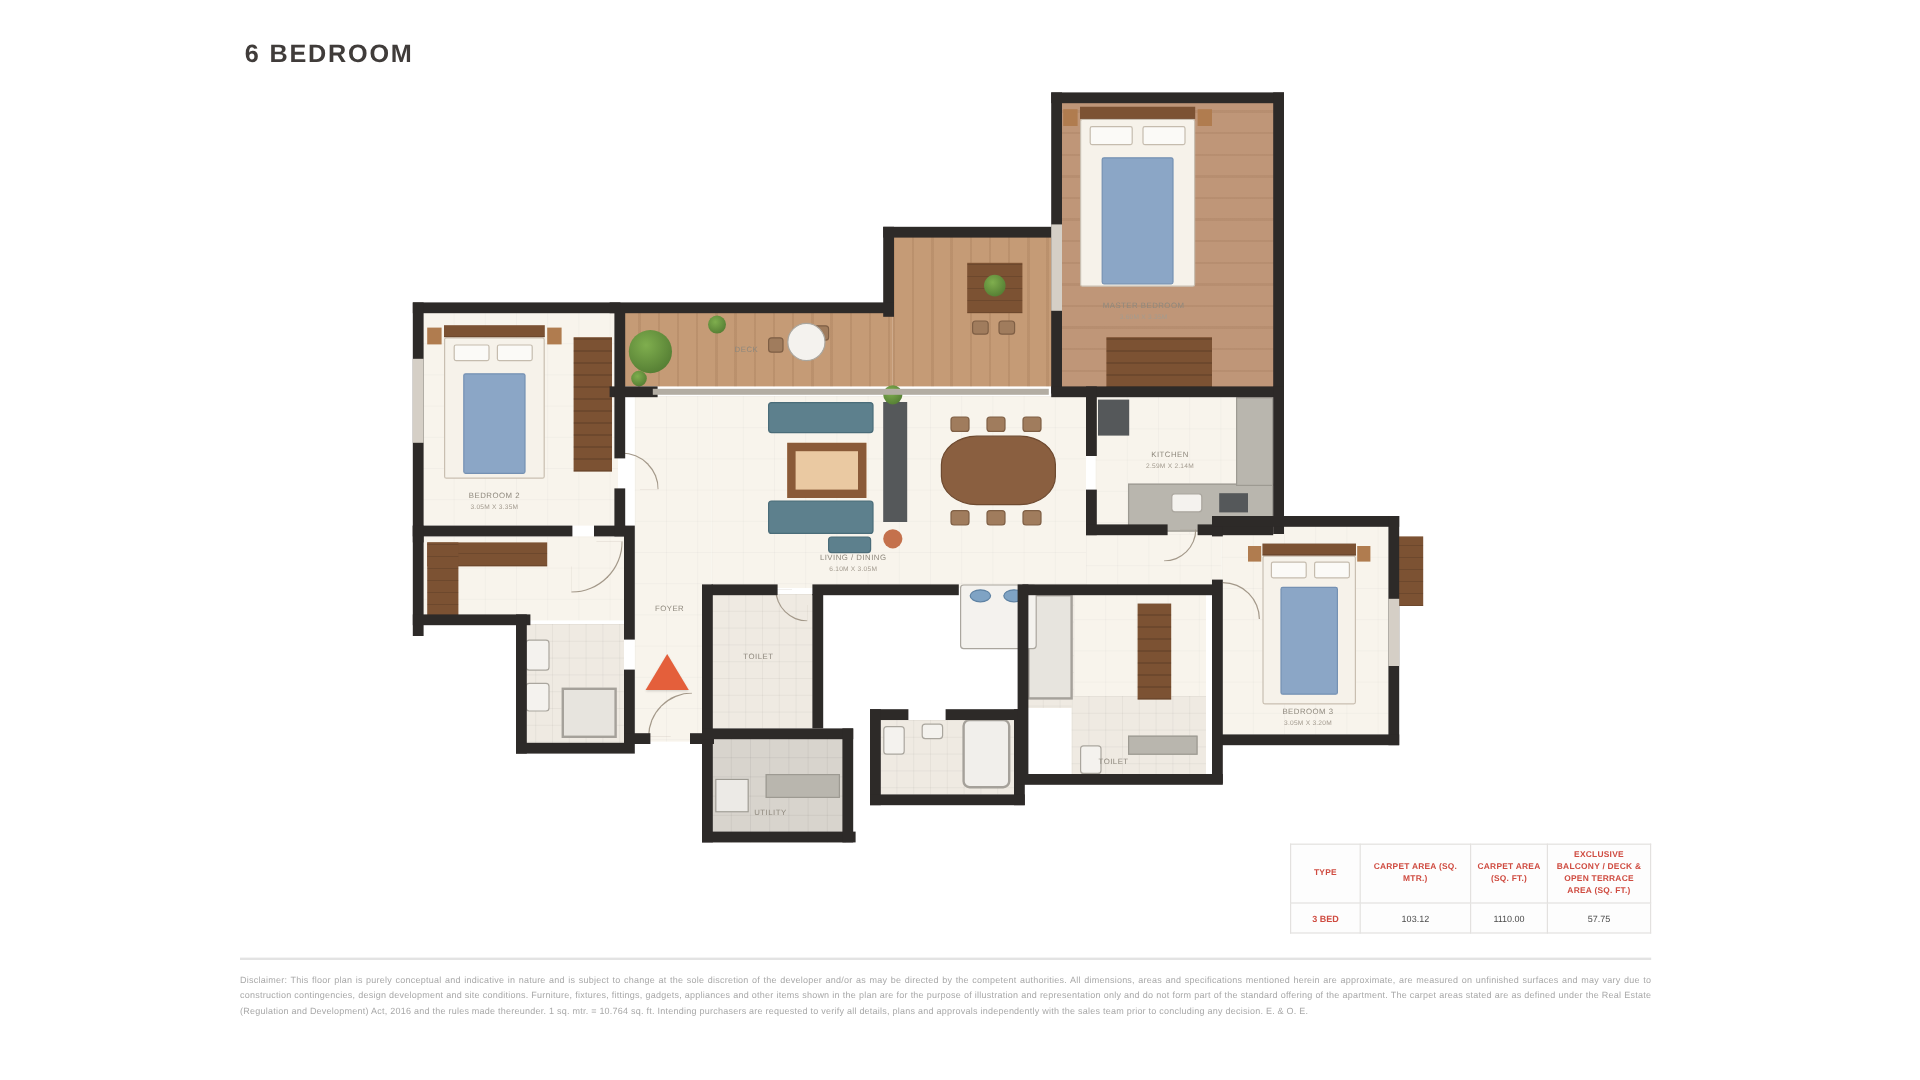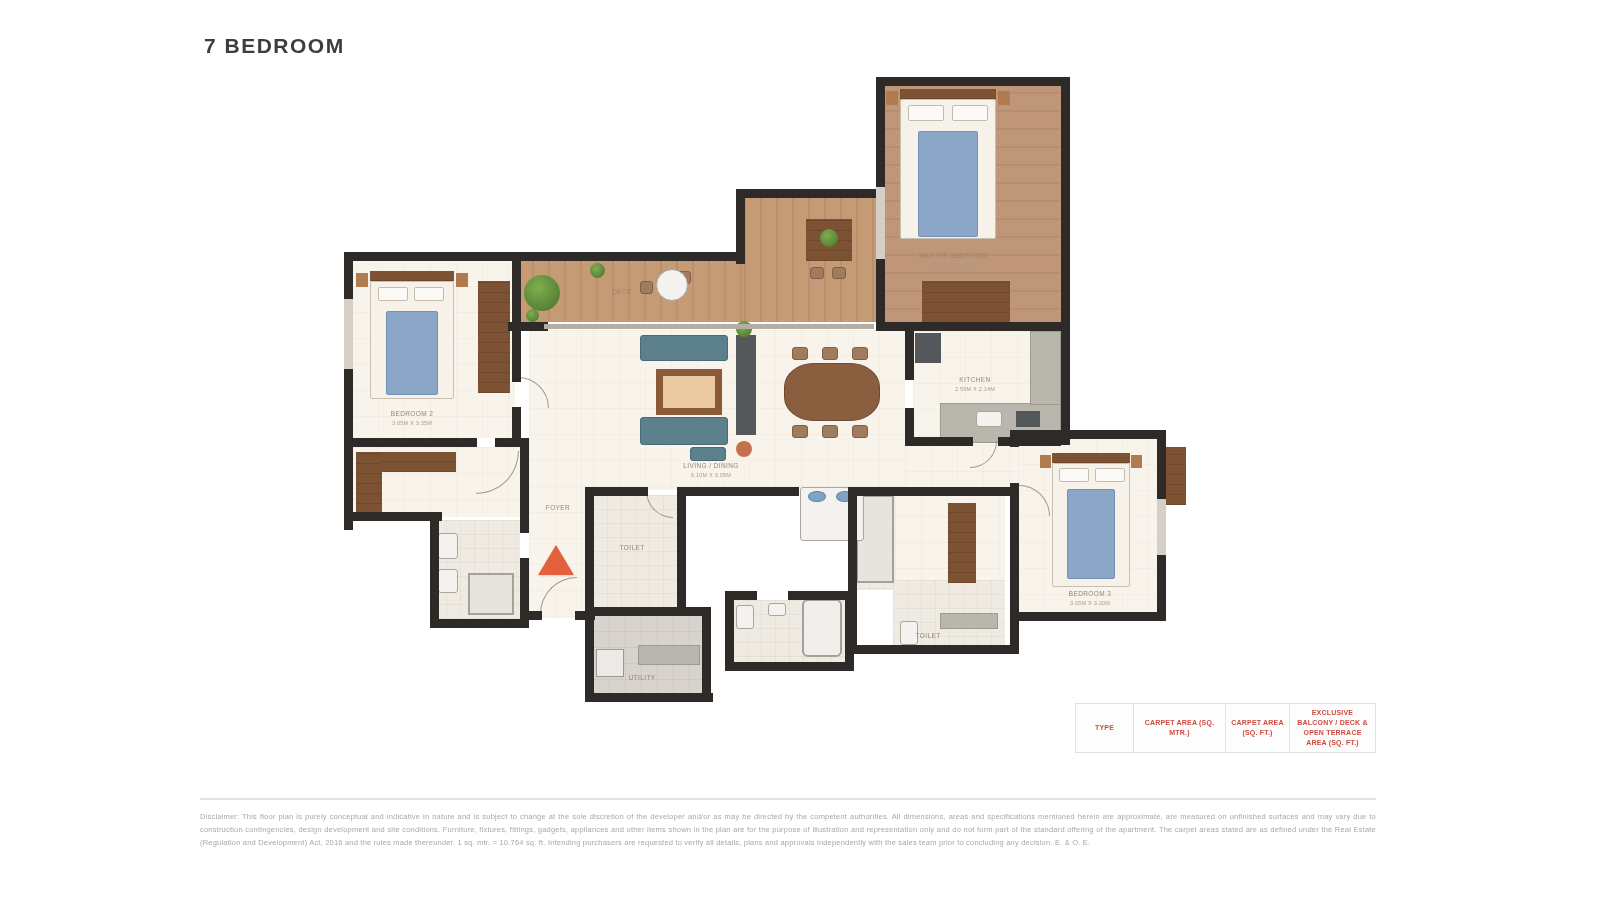--- a/index.html
+++ b/index.html
@@ -78,21 +78,21 @@
   
   #footer-rule{left:200px;top:798px;width:1176px;height:2px;background:#e3e3e3;}
   #disclaimer{
     left:200px;top:810px;width:1176px;font-size:7.5px;line-height:1.75;
     color:#a8a8a8;text-align:justify;letter-spacing:.2px;
   }
 </style>
 </head>
 <body>
 
-<div class="abs" id="page-title">7 BEDROOM</div>
+<div class="abs" id="page-title">6 BEDROOM</div>
 
 <div class="abs" id="plan">
 
   <div class="room-label" style="left:548px;top:176px;width:130px;">
     <span>MASTER BEDROOM</span>
     <span class="dims">3.60M X 3.35M</span>
   </div>
   <div class="room-label" style="left:14px;top:334px;width:116px;">
     <span>BEDROOM 2</span>
     <span class="dims">3.05M X 3.35M</span>
@@ -280,17 +280,23 @@
       <col style="width:64px">
       <col style="width:86px">
     </colgroup>
   <tbody>
       <tr>
     <td class="hdr">TYPE</td>
     <td class="hdr">CARPET AREA (SQ. MTR.)</td>
     <td class="hdr">CARPET AREA (SQ. FT.)</td>
     <td class="hdr">EXCLUSIVE BALCONY / DECK &amp; OPEN TERRACE AREA (SQ. FT.)</td>
   </tr>
+  <tr>
+    <td class="type-cell">3 BED</td>
+    <td class="val">103.12</td>
+    <td class="val">1110.00</td>
+    <td class="val">57.75</td>
+  </tr>
 </tbody>
   </table>
 
 <div class="abs" id="footer-rule"></div>
 <div class="abs" id="disclaimer">Disclaimer: This floor plan is purely conceptual and indicative in nature and is subject to change at the sole discretion of the developer and/or as may be directed by the competent authorities. All dimensions, areas and specifications mentioned herein are approximate, are measured on unfinished surfaces and may vary due to construction contingencies, design development and site conditions. Furniture, fixtures, fittings, gadgets, appliances and other items shown in the plan are for the purpose of illustration and representation only and do not form part of the standard offering of the apartment. The carpet areas stated are as defined under the Real Estate (Regulation and Development) Act, 2016 and the rules made thereunder. 1 sq. mtr. = 10.764 sq. ft. Intending purchasers are requested to verify all details, plans and approvals independently with the sales team prior to concluding any decision. E. &amp; O. E.</div>
 
 </body></html>

